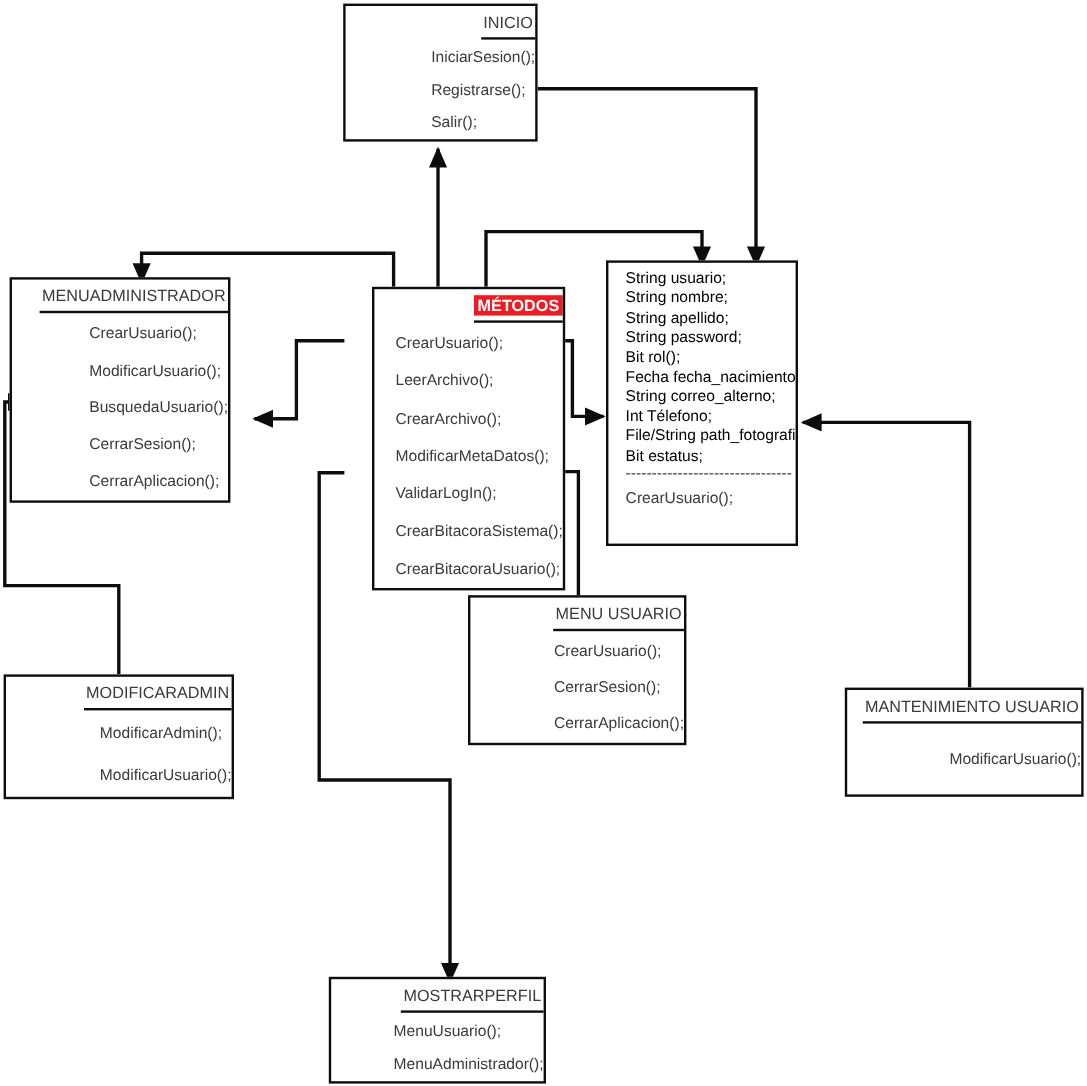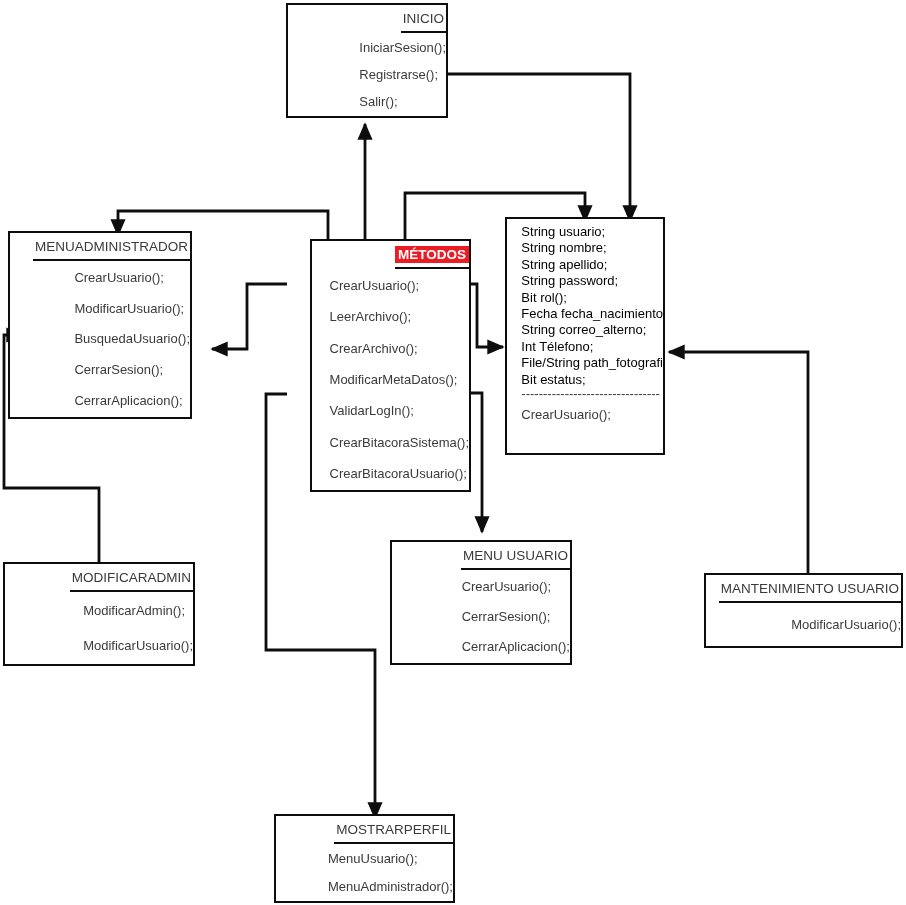--- a/index.html
+++ b/index.html
@@ -135,31 +135,31 @@
     </div>
     <div class="box" style="left: 3px; top: 562px; width: 192px; height: 104px;">
       <div class="box-title">
         <span class="title-text">MODIFICARADMIN</span>
       </div>
       <div class="box-body">
         <div class="method">ModificarAdmin();</div>
         <div class="method">ModificarUsuario();</div>
       </div>
     </div>
-    <div class="box" style="left: 390px; top: 540px; width: 182px; height: 125px;">
+    <div class="box" style="left: 390px; top: 496px; width: 182px; height: 125px;">
       <div class="box-title">
         <span class="title-text">MENU USUARIO</span>
       </div>
       <div class="box-body">
         <div class="method">CrearUsuario();</div>
         <div class="method">CerrarSesion();</div>
         <div class="method">CerrarAplicacion();</div>
       </div>
     </div>
-    <div class="box" style="left: 704px; top: 573px; width: 199px; height: 75px;">
+    <div class="box" style="left: 704px; top: 573px; width: 199px; height: 91px;">
       <div class="box-title">
         <span class="title-text">MANTENIMIENTO USUARIO</span>
       </div>
       <div class="box-body">
         <div class="method">ModificarUsuario();</div>
       </div>
     </div>
     <div class="box" style="left: 274px; top: 814px; width: 181px; height: 89px;">
       <div class="box-title">
         <span class="title-text">MOSTRARPERFIL</span>

